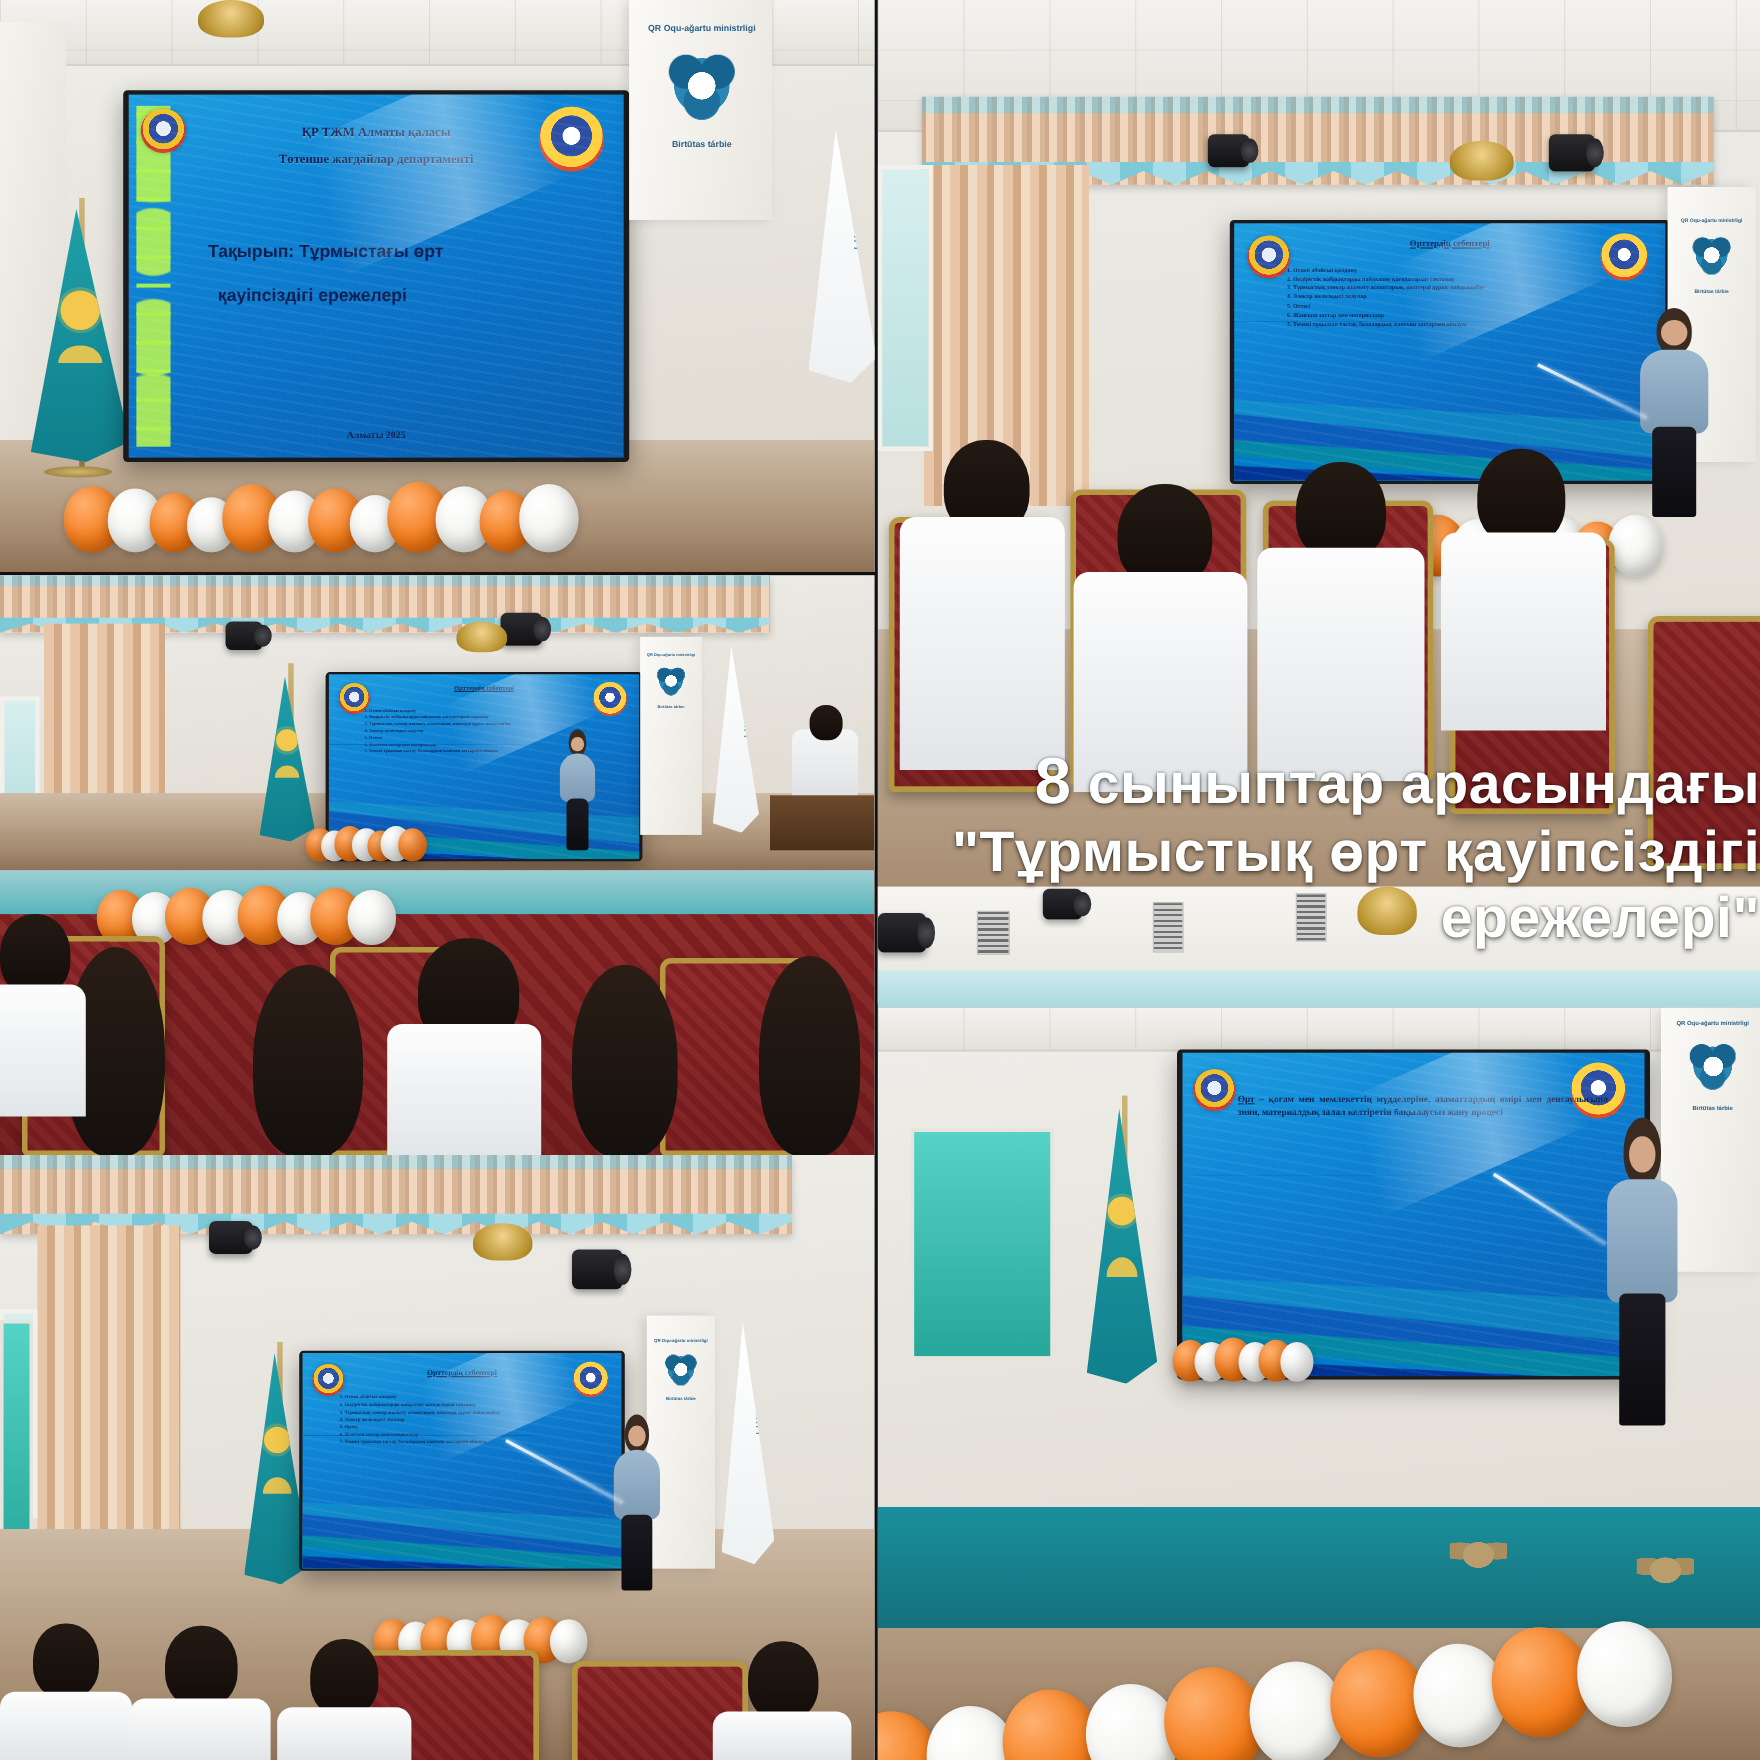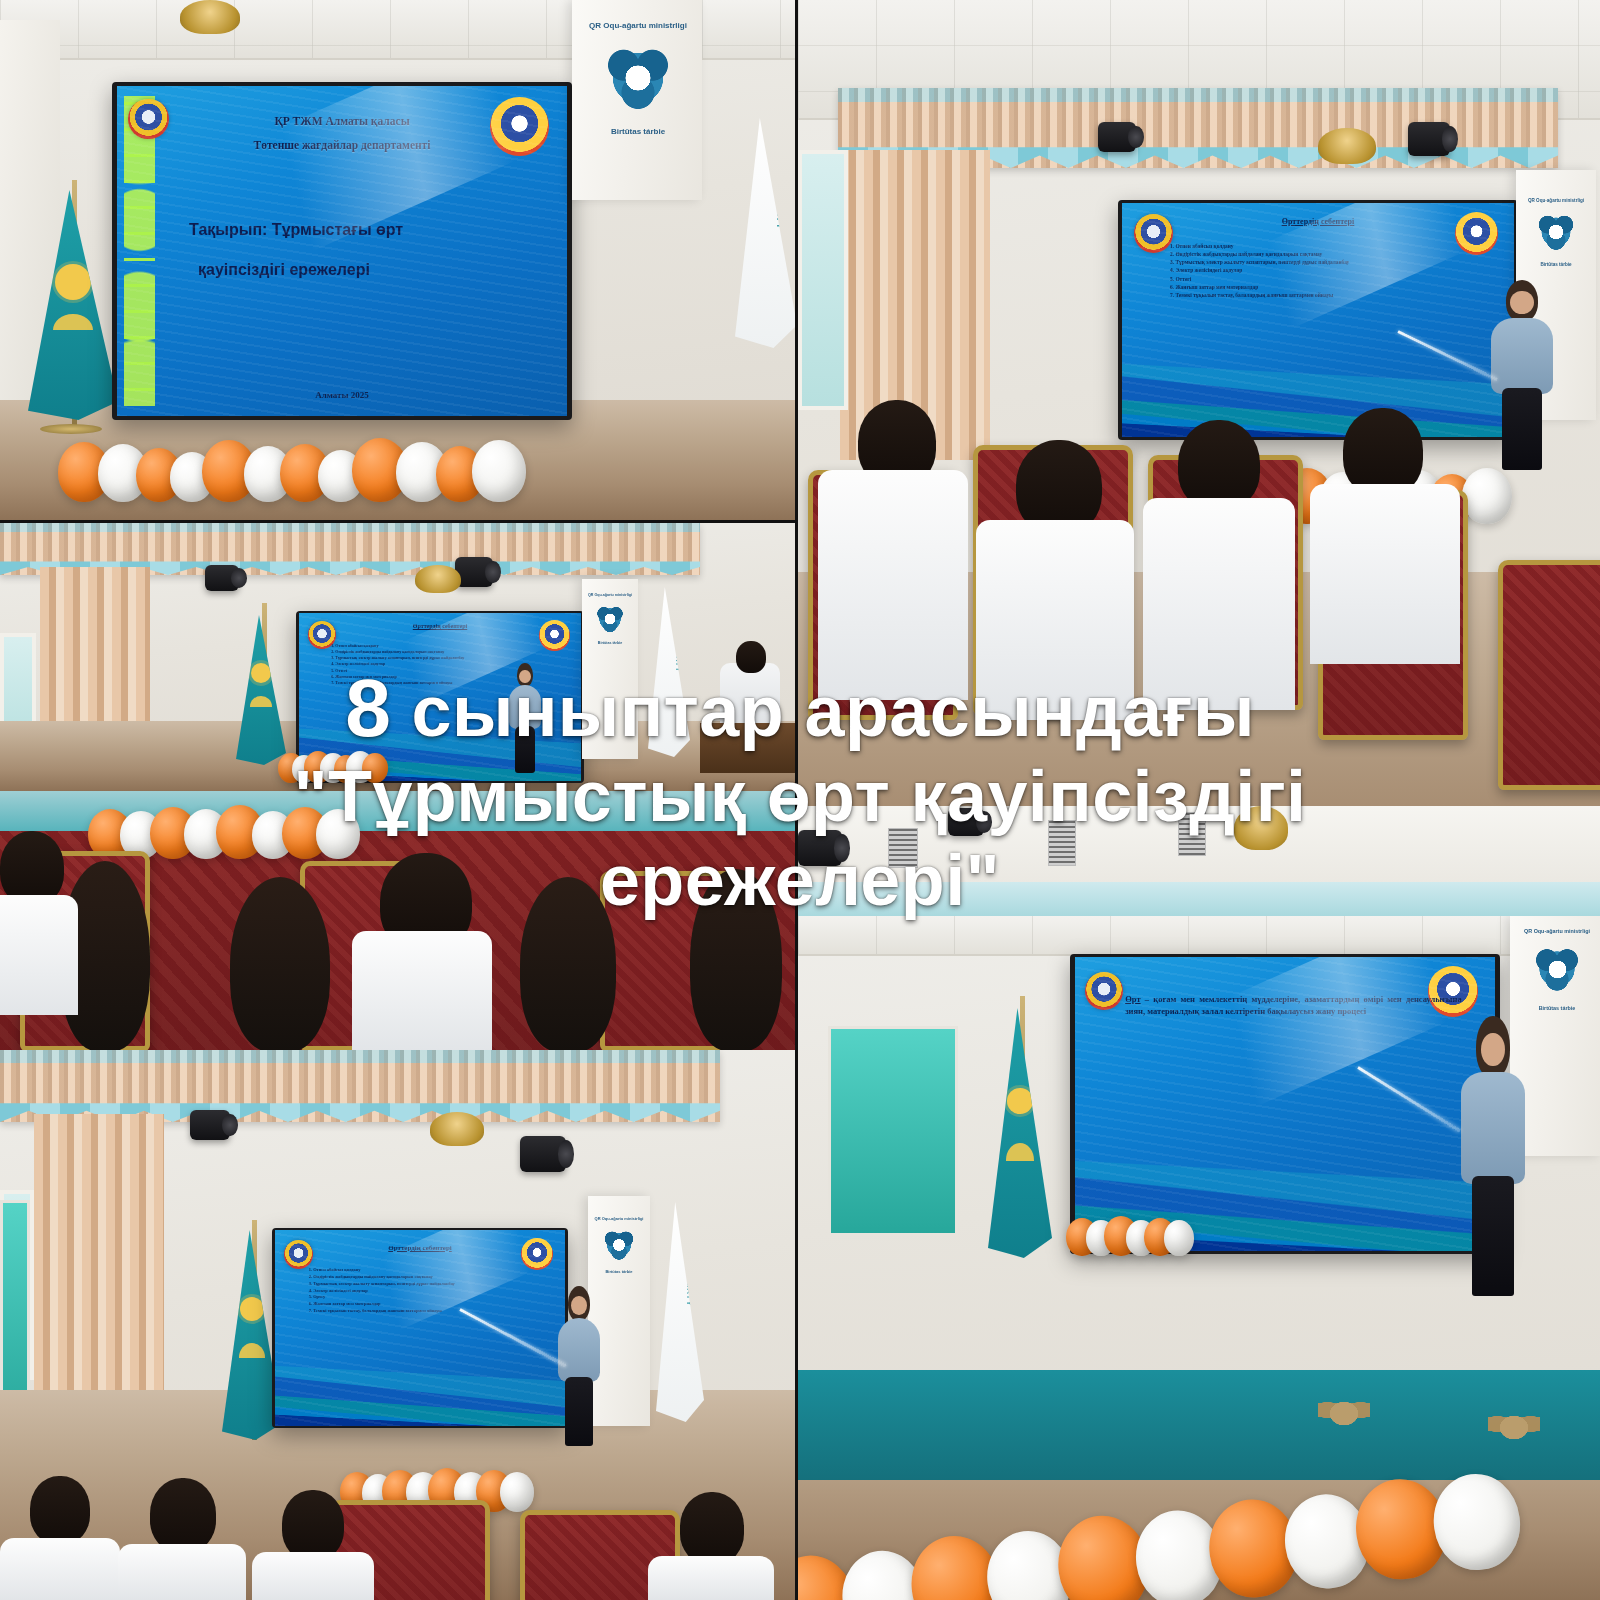--- a/index.html
+++ b/index.html
@@ -593,19 +593,19 @@
       <div class="balloon b-w" style="width:84px;height:94px;"></div>
       <div class="balloon b-o" style="width:90px;height:100px;"></div>
       <div class="balloon b-w" style="width:86px;height:96px;"></div>
       <div class="balloon b-o" style="width:88px;height:98px;"></div>
       <div class="balloon b-w" style="width:84px;height:94px;"></div>
       <div class="balloon b-o" style="width:90px;height:100px;"></div>
       <div class="balloon b-w" style="width:86px;height:96px;"></div>
     </div>
   </div>
 
-  <div class="caption" style="top:660px;font-size:72px;">
+  <div class="caption" style="top:676px;font-size:52px;text-align:right;">
     <span class="line"><span class="big">8</span><span> сыныптар арасындағы</span></span>
     <span class="line">"Тұрмыстық өрт қауіпсіздігі</span>
     <span class="line">ережелері"</span>
   </div>
 
 </div>
 
 </body></html>

